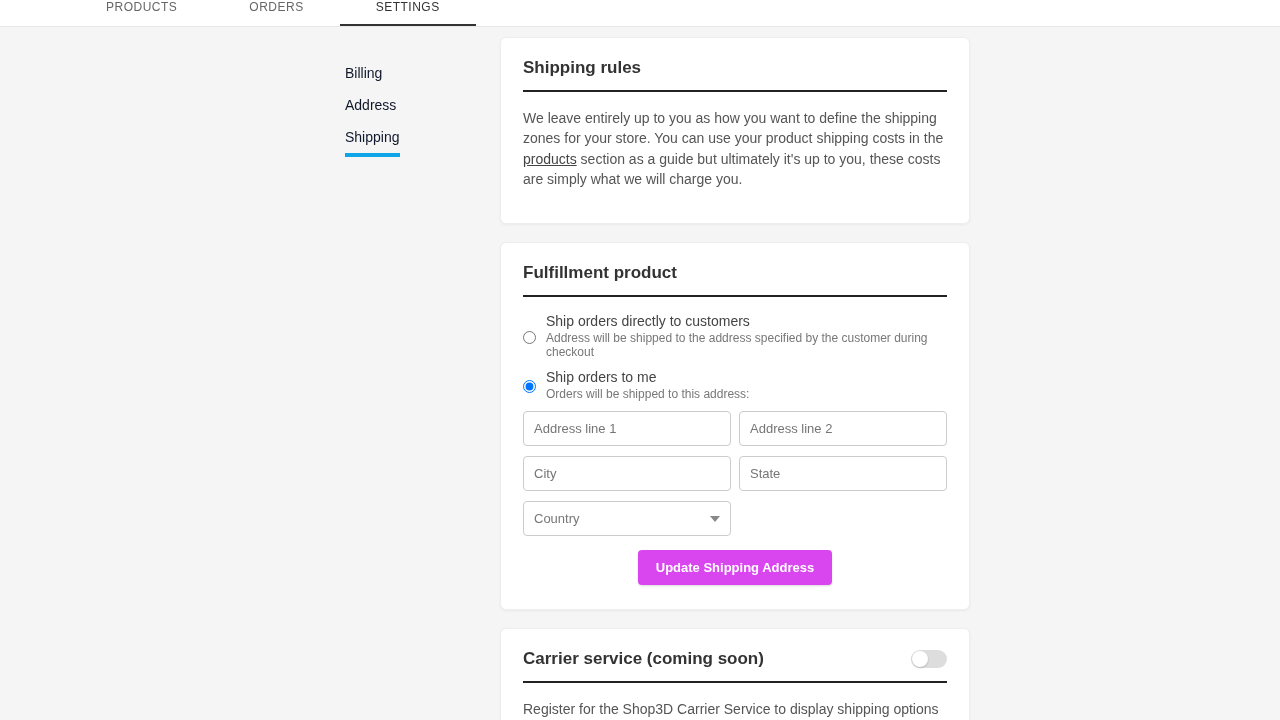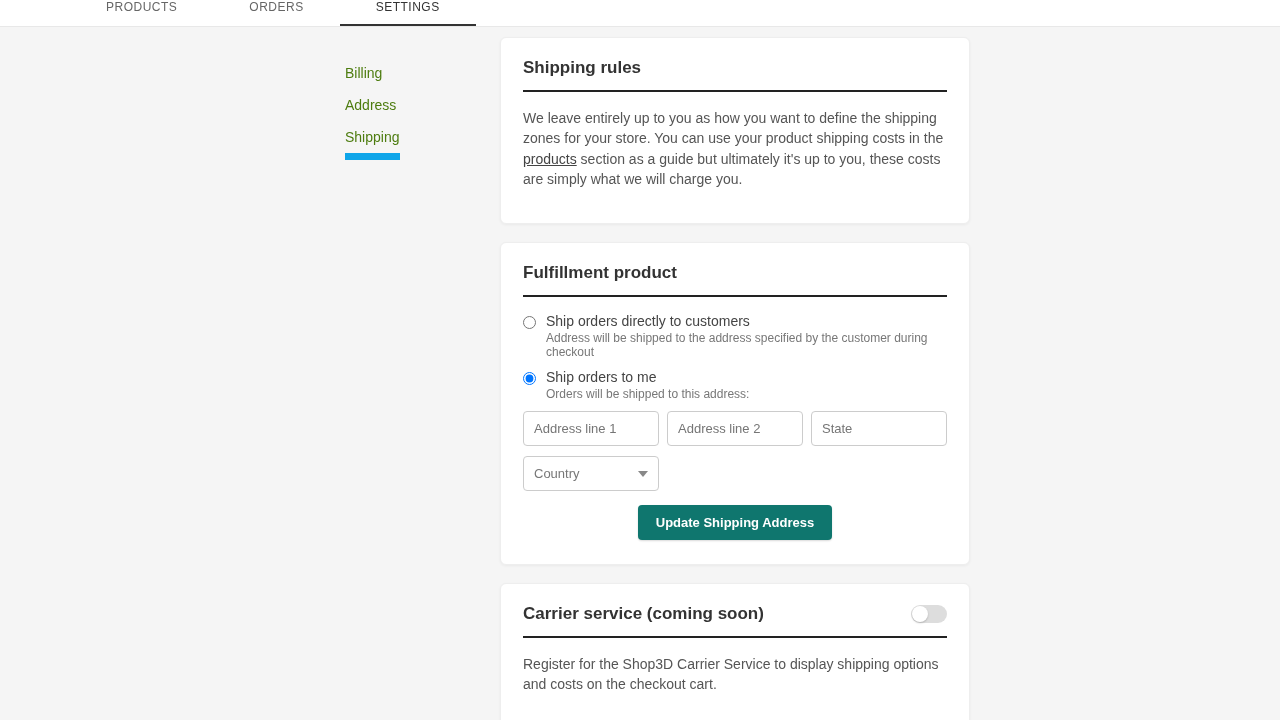--- a/index.html
+++ b/index.html
@@ -5,41 +5,41 @@
 * { box-sizing: border-box; margin: 0; padding: 0; }
 body { font-family: Arial, Helvetica, sans-serif; background: #f5f5f5; color: #4a4a4a; font-size: 14px; }
 
 .topnav { background: #fff; border-bottom: 1px solid #e8e8e8; display: flex; padding: 0 70px; }
 .topnav-item { padding: 0 36px 10px 36px; font-size: 12px; letter-spacing: 0.5px; color: #666; cursor: pointer; }
 .topnav-item.active { border-bottom: 2px solid #333; color: #333; font-weight: 500; }
 
 .layout { display: flex; padding: 10px 0 0 0; }
 .sidebar { width: 500px; padding: 20px 0 0 0; text-align: left; }
 .sidebar-inner { margin-left: 345px; }
-.sidebar-item { padding: 8px 0; color: #4d7c0f; cursor: pointer; display: inline-block; text-align: center; }
-.sidebar-item.active { border-bottom: 7px solid #0ea5e9; }
+.sidebar-item { padding: 8px 0; color: #0f172a; cursor: pointer; display: inline-block; text-align: center; }
+.sidebar-item.active { border-bottom: 4px solid #0ea5e9; }
 .sidebar-row { display: block; }
 
 .main { flex: 1; padding: 0 20px 40px 0; max-width: 490px; }
 .card { background: #fff; border: 1px solid #eee; border-radius: 6px; box-shadow: 0 1px 3px rgba(0,0,0,0.05); padding: 20px 22px 24px 22px; margin-bottom: 18px; }
 .card-title { font-size: 17px; font-weight: 700; color: #333; padding-bottom: 12px; border-bottom: 2px solid #222; margin-bottom: 16px; display: flex; justify-content: space-between; align-items: center; }
 .card p { line-height: 1.45; color: #555; margin-bottom: 10px; }
 .card a { color: #444; text-decoration: underline; }
 
-.radio-row { display: flex; align-items: flex-start; gap: 10px; margin-bottom: 10px; }
+.radio-row { display: flex; align-items: center; gap: 10px; margin-bottom: 10px; }
 .radio-row input[type="radio"] { margin-top: 3px; }
 .radio-label { font-size: 14px; color: #444; }
 .radio-sub { font-size: 12px; color: #777; margin-top: 2px; }
 
-.addr-grid { display: grid; grid-template-columns: 1fr 1fr 1fr; gap: 10px 8px; margin: 10px 0 14px 0; }
+.addr-grid { display: grid; grid-template-columns: 1fr 1fr; gap: 10px 8px; margin: 10px 0 14px 0; }
 .addr-grid input, .addr-grid .select { width: 100%; padding: 9px 10px; border: 1px solid #ccc; border-radius: 4px; font-size: 13px; color: #777; background: #fff; }
 .addr-grid .select { position: relative; }
 .addr-grid .select::after { content: ""; position: absolute; right: 10px; top: 50%; transform: translateY(-50%); border-left: 5px solid transparent; border-right: 5px solid transparent; border-top: 6px solid #888; pointer-events: none; }
 
-.btn-green { display: block; margin: 0 auto; background: #0f766e; color: #fff; border: none; border-radius: 4px; padding: 10px 18px; font-weight: 700; font-size: 13px; cursor: pointer; box-shadow: 0 1px 2px rgba(0,0,0,0.15); }
+.btn-green { display: block; margin: 0 auto; background: #d946ef; color: #fff; border: none; border-radius: 4px; padding: 10px 18px; font-weight: 700; font-size: 13px; cursor: pointer; box-shadow: 0 1px 2px rgba(0,0,0,0.15); }
 
 .toggle { width: 36px; height: 18px; background: #ddd; border-radius: 10px; position: relative; cursor: pointer; }
 .toggle::after { content: ""; position: absolute; top: 1px; left: 1px; width: 16px; height: 16px; background: #fff; border-radius: 50%; box-shadow: 0 1px 2px rgba(0,0,0,0.2); }
 </style>
 </head>
 <body>
 
 <div class="topnav">
   <div class="topnav-item">PRODUCTS</div>
   <div class="topnav-item">ORDERS</div>
@@ -80,20 +80,21 @@
         <input type="radio" name="fm" checked="" style="">
         <div>
           <div class="radio-label">Ship orders to me</div>
           <div class="radio-sub">Orders will be shipped to this address:</div>
         </div>
       </div>
 
       <div class="addr-grid">
         <input type="text" placeholder="Address line 1" style="">
         <input type="text" placeholder="Address line 2" style="">
+        <input type="text" placeholder="City" style="">
         <input type="text" placeholder="State" style="">
         <div class="select">Country</div>
       </div>
 
       <button class="btn-green">Update Shipping Address</button>
     </div>
 
     <div class="card">
       <div class="card-title">
         <span>Carrier service (coming soon)</span>

